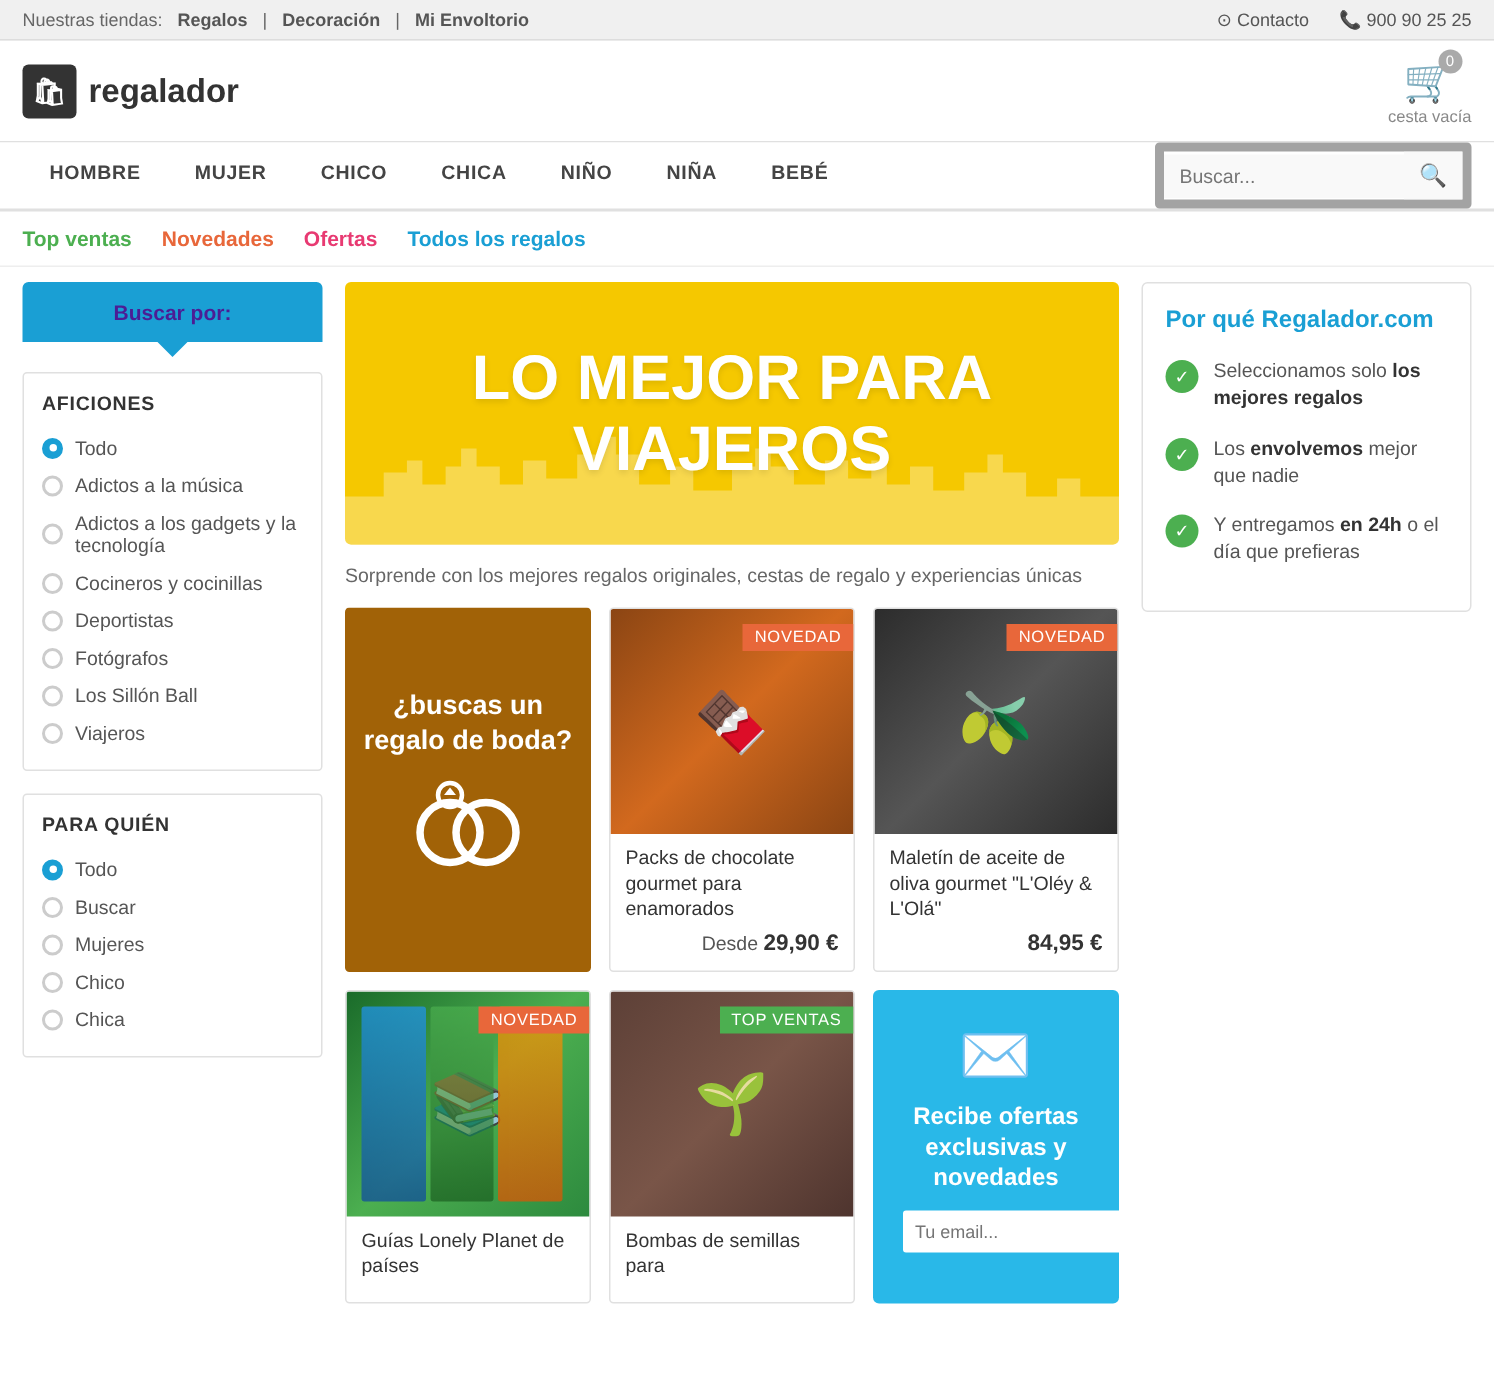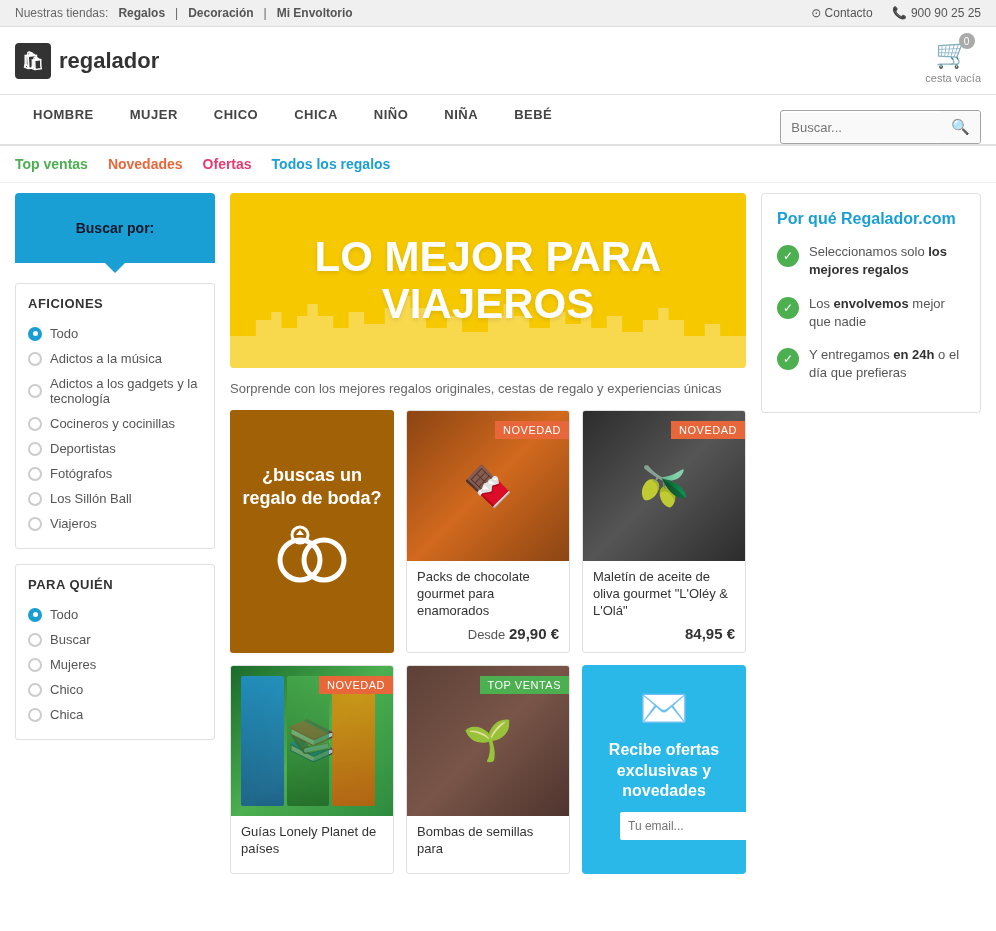--- a/index.html
+++ b/index.html
@@ -52,25 +52,24 @@
       font-weight: bold;
       color: #444;
       text-decoration: none;
       cursor: pointer;
       text-transform: uppercase;
       letter-spacing: 0.5px;
     }
     .search-box {
       display: flex;
       align-items: center;
-      border: 1px solid #a3a3a3;
+      border: 6px solid #a3a3a3;
       border-radius: 3px;
       overflow: hidden;
       margin-left: auto;
-      margin-top: 15px;
     }
     .search-input {
       border: none;
       outline: none;
       padding: 7px 10px;
       font-size: 13px;
       color: #aaa;
       width: 160px;
       background: #f9f9f9;
     }
@@ -100,24 +99,24 @@
       gap: 15px;
     }
 
     
     .sidebar {
       width: 200px;
       flex-shrink: 0;
     }
     .buscar-por-btn {
       background: #1a9fd4;
-      color: #0f172a;
+      color: #4c1d95;
       font-weight: bold;
       font-size: 14px;
-      padding: 27px 15px;
+      padding: 12px 15px;
       text-align: center;
       cursor: pointer;
       border-radius: 4px 4px 0 0;
       position: relative;
     }
     .buscar-por-btn::after {
       content: '';
       position: absolute;
       bottom: -10px;
       left: 50%;
@@ -306,21 +305,20 @@
     .newsletter-title { font-size: 16px; font-weight: bold; line-height: 1.3; margin-bottom: 10px; }
     .newsletter-input-wrap { display: flex; margin-top: 8px; }
     .newsletter-input {
       flex: 1;
       border: none;
       padding: 7px 8px;
       font-size: 12px;
       color: #3b82f6;
       outline: none;
       border-radius: 2px 0 0 2px;
-      margin-left: 18px;
     }
 
     
     .choco-img {
       width: 100%;
       height: 150px;
       background: linear-gradient(135deg, #8B4513 0%, #D2691E 50%, #8B4513 100%);
       display: flex;
       align-items: center;
       justify-content: center;

